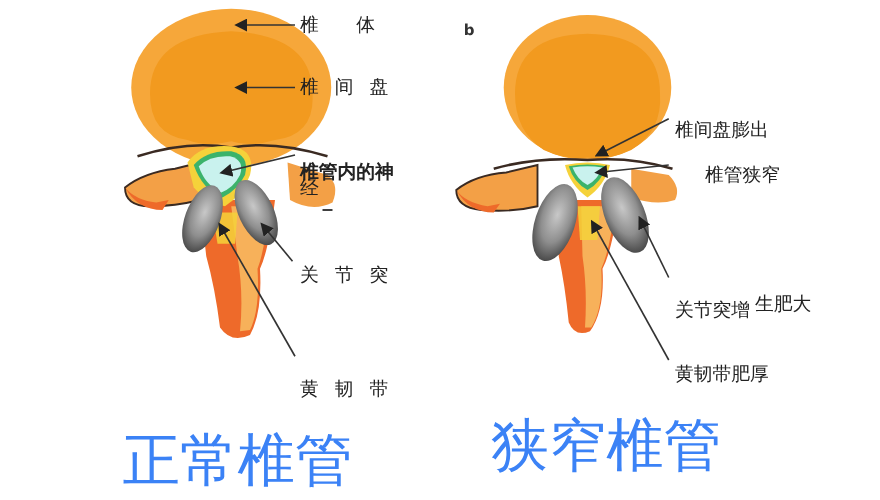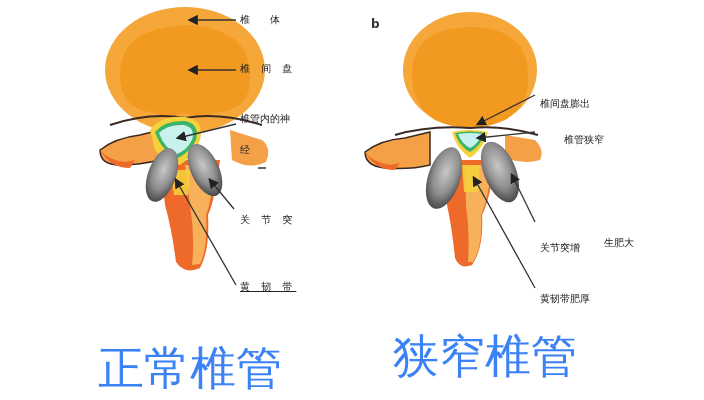--- a/index.html
+++ b/index.html
@@ -1,19 +1,19 @@
 <!DOCTYPE html>
 <html><head>
 <meta charset="utf-8">
 <style>
   html, body { margin:0; padding:0; background:#ffffff; }
   body { width:704px; height:400px; position:relative; overflow:hidden;
          font-family:"DejaVu Serif","Liberation Serif",serif; }
   .fig { position:absolute; left:0; top:0; width:704px; height:400px; }
-  .lbl { position:absolute; font-size:10px; color:#222; line-height:18px; white-space:nowrap; }
+  .lbl { position:absolute; font-size:15px; color:#222; line-height:18px; white-space:nowrap; }
   .lbl.spaced2 { letter-spacing:4px; }
   .caption { position:absolute; font-size:46px; color:#3b82f6; font-family:"DejaVu Serif","Liberation Serif",serif; font-weight:300; }
   .tag { position:absolute; font-size:12px; font-weight:bold; color:#333; font-family:"DejaVu Sans",sans-serif; }
 </style>
 </head>
 <body>
 
 <svg class="fig" viewBox="0 0 704 400" xmlns="http://www.w3.org/2000/svg">
   <defs>
     <radialGradient id="gFacet" cx="50%" cy="40%" r="60%">
@@ -75,24 +75,24 @@
     <line x1="535" y1="132" x2="478" y2="138" stroke="#333" stroke-width="1.3" marker-end="url(#ah)"></line>
     <line x1="535" y1="222" x2="512" y2="175" stroke="#333" stroke-width="1.3" marker-end="url(#ah)"></line>
     <line x1="535" y1="288" x2="474" y2="178" stroke="#333" stroke-width="1.3" marker-end="url(#ah)"></line>
   </g>
 </svg>
 
 <span class="tag" style="left:371px;top:17px;">b</span>
 
 <span class="lbl" style="left:240px;top:11px;">椎　　体</span>
 <span class="lbl spaced2" style="left:240px;top:60px;">椎 间 盘</span>
-<span class="lbl" style="left:240px;top:110px;">椎管内的神</span>
+<span class="lbl" style="left:240px;top:128px;font-weight:bold;">椎管内的神</span>
 <span class="lbl" style="left:240px;top:141px;">经</span>
 <span class="lbl spaced2" style="left:240px;top:211px;">关 节 突</span>
-<span class="lbl spaced2" style="left:240px;top:278px;text-decoration:underline;">黄 韧 带</span>
+<span class="lbl spaced2" style="left:240px;top:302px;">黄 韧 带</span>
 
 <span class="lbl" style="left:540px;top:95px;">椎间盘膨出</span>
 <span class="lbl" style="left:540px;top:131px;margin-left:24px;">椎管狭窄</span>
 <span class="lbl" style="left:540px;top:211px;margin-top:28px;">关节突增</span>
 <span class="lbl" style="left:568px;top:234px;margin-left:36px;">生肥大</span>
 <span class="lbl" style="left:540px;top:290px;">黄韧带肥厚</span>
 
 <span class="caption" style="left:98px;top:338px;">正常椎管</span>
 <span class="caption" style="left:393px;top:326px;">狭窄椎管</span>
 

